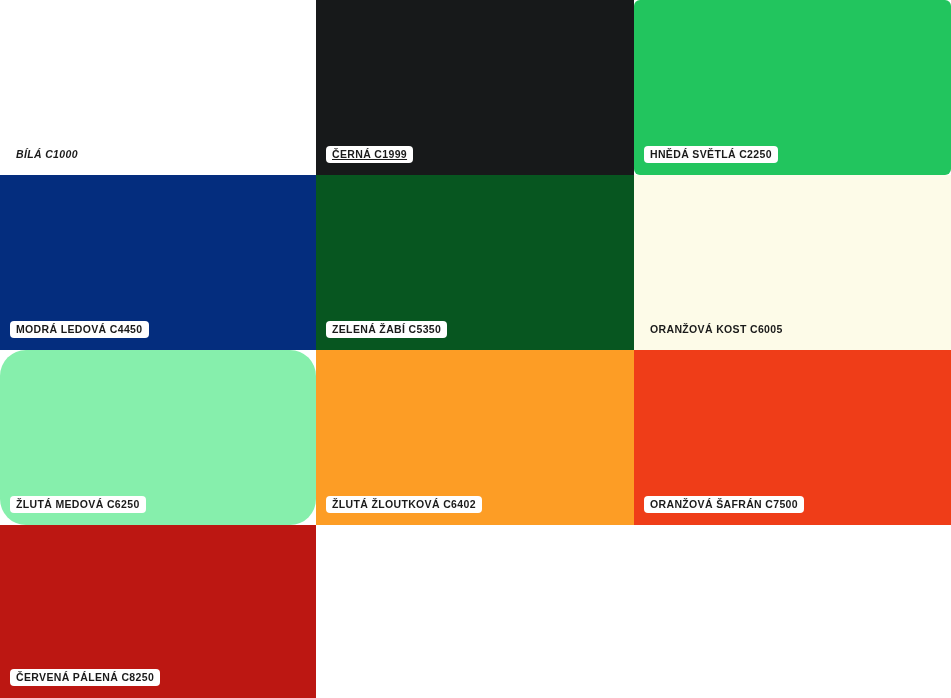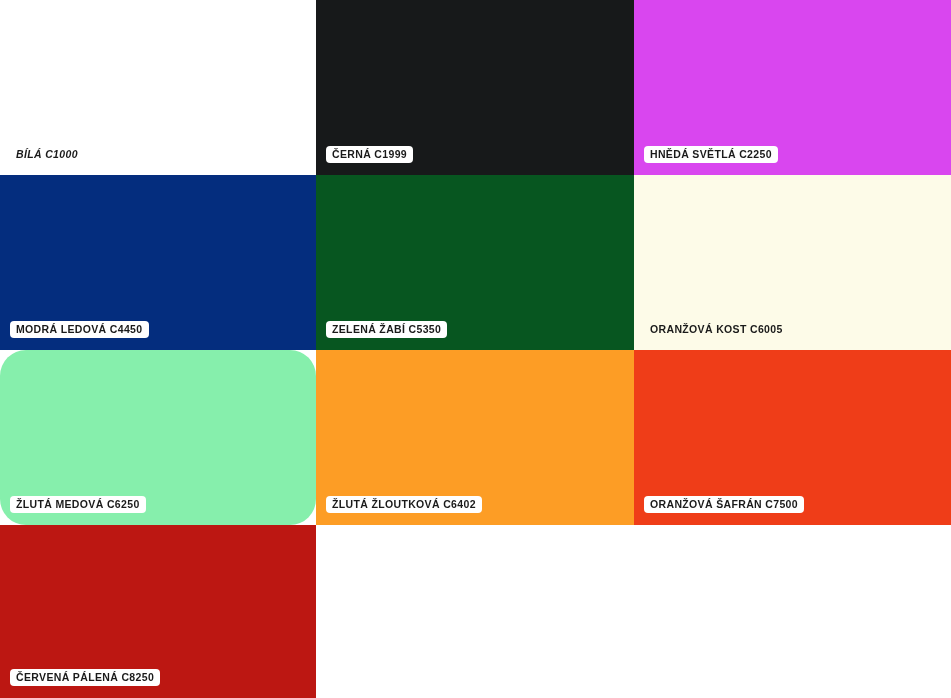--- a/index.html
+++ b/index.html
@@ -47,24 +47,24 @@
 </head>
 <body>
 
 <div class="palette-grid">
 
   <div class="swatch" style="background-color: rgb(255, 255, 255); font-style: italic;">
     <span class="swatch-label plain" style="color: rgb(26, 26, 26); background-color: transparent;">BÍLÁ C1000</span>
   </div>
 
   <div class="swatch" style="background-color: rgb(23, 25, 26);">
-    <span class="swatch-label" style="color: rgb(26, 26, 26);">ČERNÁ C1999</span>
+    <span class="swatch-label" style="color: rgb(26, 26, 26); text-decoration: underline;">ČERNÁ C1999</span>
   </div>
 
-  <div class="swatch" style="background-color: #d946ef;">
+  <div class="swatch" style="background-color: #22c55e; border-radius: 6px;">
     <span class="swatch-label" style="color: rgb(26, 26, 26);">HNĚDÁ SVĚTLÁ C2250</span>
   </div>
 
 
   <div class="swatch" style="background-color: rgb(4, 45, 126);">
     <span class="swatch-label" style="color: rgb(26, 26, 26);">MODRÁ LEDOVÁ C4450</span>
   </div>
 
   <div class="swatch" style="background-color: rgb(7, 86, 32);">
     <span class="swatch-label" style="color: rgb(26, 26, 26);">ZELENÁ ŽABÍ C5350</span>

